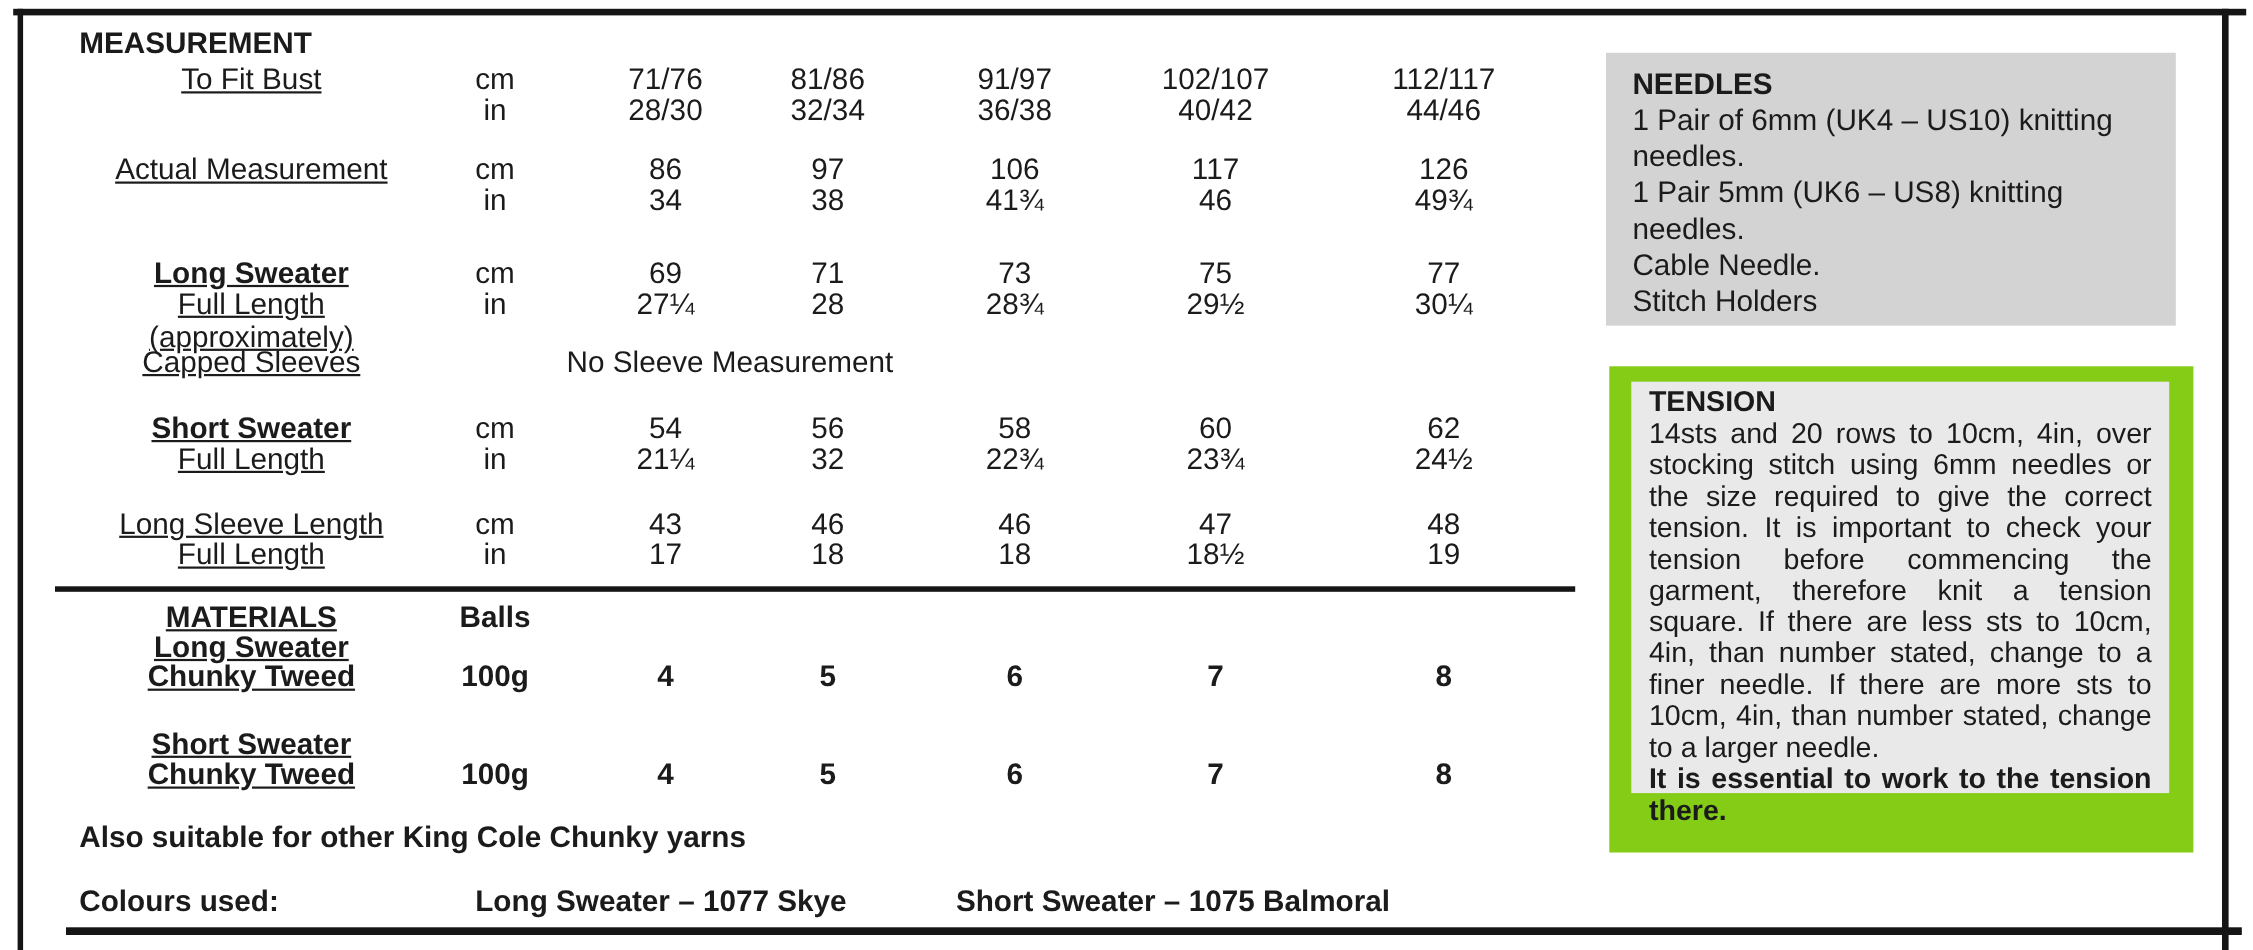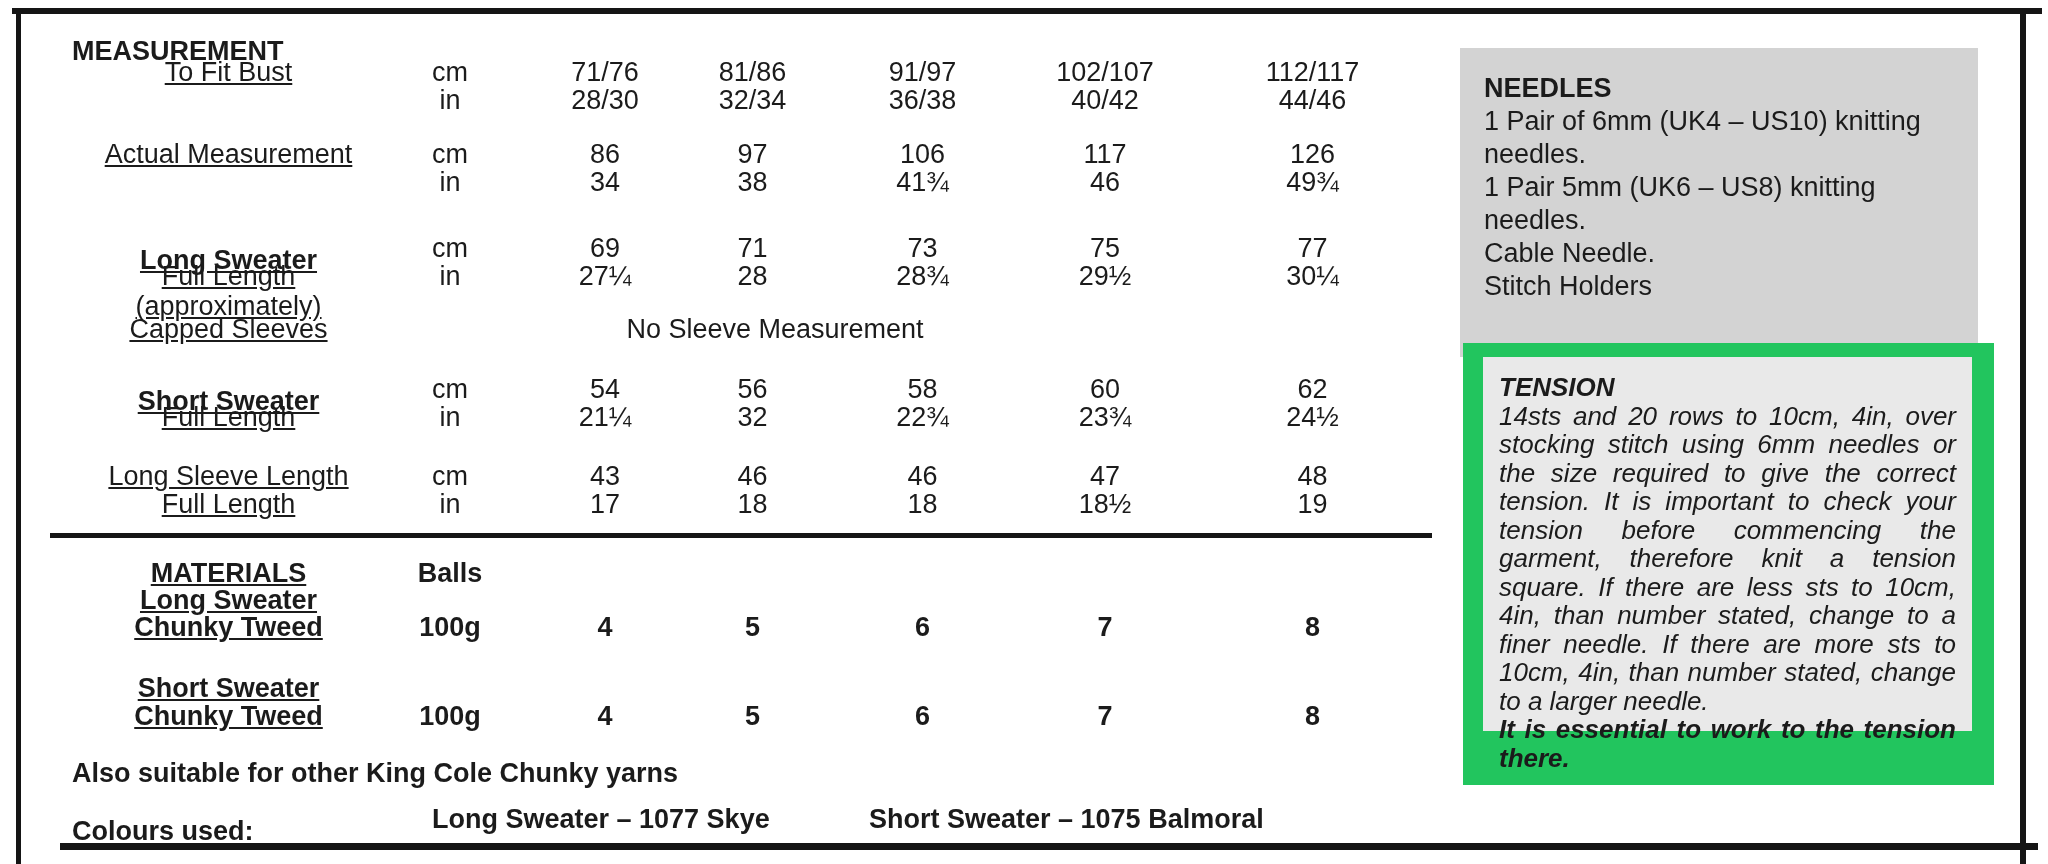--- a/index.html
+++ b/index.html
@@ -1,49 +1,48 @@
 <!DOCTYPE html>
 <html><head>
 <meta charset="utf-8">
 <style>
   html,body { margin:0; padding:0; background:#ffffff; }
   .page {
     position:relative; width:2048px; height:864px; background:#ffffff;
     font-family:"Liberation Sans", sans-serif; color:#1b1b1b;
     font-size:27px; line-height:30px; overflow:hidden;
   }
-  .b { font-weight:bold;margin-top:12px; }
+  .b { font-weight:bold; }
   
   .frame-top    { position:absolute; left:12px;  top:8px;   width:2030px; height:6px; background:#151515; }
   .frame-left   { position:absolute; left:16px;  top:8px;   width:5px;    height:856px; background:#151515; }
   .frame-right  { position:absolute; left:2020px;top:8px;   width:6px;    height:856px; background:#151515; }
   .rule-materials { position:absolute; left:50px; top:533px; width:1382px; height:5px; background:#151515; }
   .rule-bottom    { position:absolute; left:60px; top:843px; width:1978px; height:7px; background:#151515; }
 
   
   .row {
     position:absolute; left:50px; width:1400px; display:grid;
     grid-template-columns:335px 130px 180px 115px 225px 140px 275px;
   }
   .cl { text-align:center; padding-left:22px;text-decoration:underline; }
   .cc { text-align:center; }
-  .note-span { grid-column:3 / 6; text-align:center; }
+  .note-span { grid-column:3 / 6; text-align:left; }
 
   .abs-label { position:absolute; left:72px; }
 
   
   .needles-box {
-    position:absolute; left:1460px; top:48px; width:518px; height:309px;
+    position:absolute; left:1460px; top:48px; width:518px; height:248px;
     background:#d3d3d3; box-sizing:border-box; padding:12px 24px;
   }
   .needles-box .pline { line-height:33px; }
   .tension-outer {
-    position:absolute; left:1463px; top:343px; width:531px; height:442px;
-    background:#22c55e;
-    font-style:italic;
+    position:absolute; left:1463px; top:333px; width:531px; height:442px;
+    background:#84cc16;
   }
   .tension-inner {
     position:absolute; left:20px; top:14px; right:22px; bottom:54px;
     background:#e9e9e9; box-sizing:border-box; padding:4px 16px;
     font-size:26px; line-height:28.5px;
   }
   .tension-inner p { margin:0; text-align:justify; }
 
   .colours-long  { position:absolute; left:432px; top:804px; font-weight:bold; }
   .colours-short { position:absolute; left:869px; top:804px; font-weight:bold;text-align:right; }

